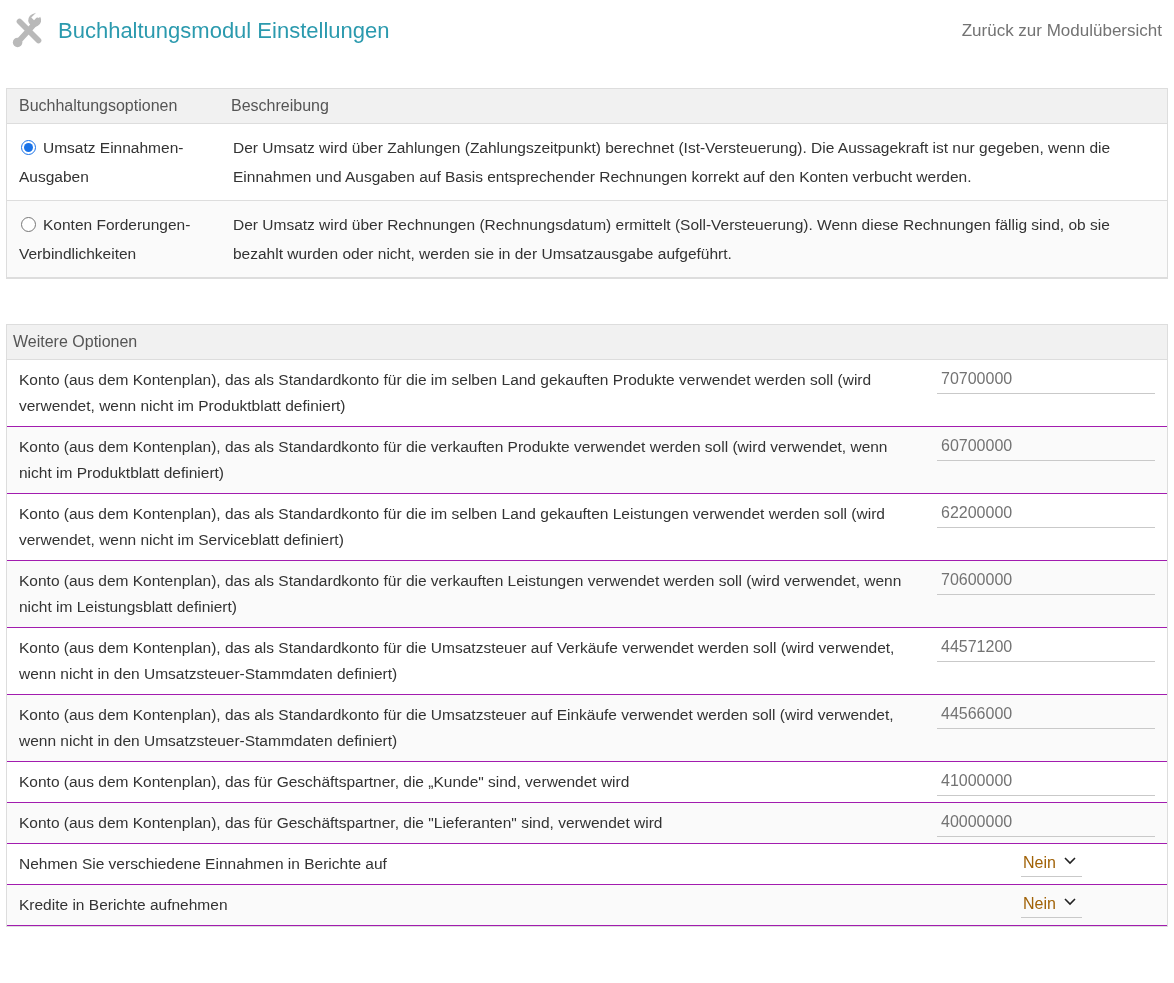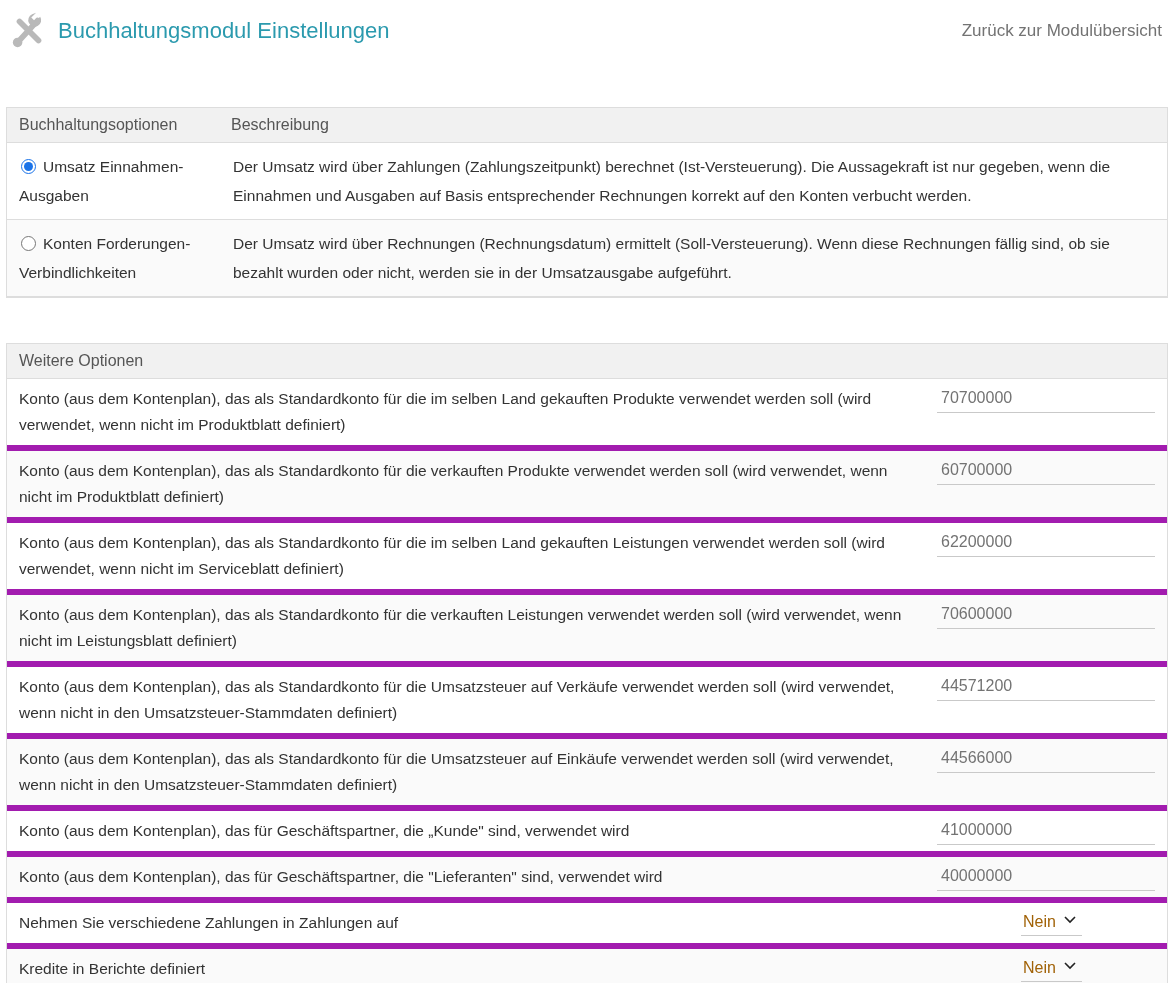--- a/index.html
+++ b/index.html
@@ -33,43 +33,43 @@
   
   .tbl { border: 1px solid #ddd; border-bottom: 1px solid #ddd; }
   .tbl-head {
     background: #f1f1f1;
     color: #555;
     font-size: 16px;
     border-bottom: 1px solid #ddd;
   }
 
   
-  .opt-table { margin-top: 57px; }
+  .opt-table { margin-top: 38px; }
   .opt-head, .opt-row { display: grid; grid-template-columns: 212px 1fr; }
   .opt-head > div { padding: 8px 12px; }
   .opt-row { border-bottom: 1px solid #ddd; font-size: 15.5px; }
   .opt-row:last-child { border-bottom: 1px solid #ddd; }
   .opt-row:nth-child(even) { background: #fafafa; }
   .opt-cell { padding: 9px 12px; line-height: 29px; }
   .opt-cell label { cursor: pointer; }
   .opt-cell input[type="radio"] {
     width: 15px; height: 15px;
     margin: 0 7px 0 2px;
     vertical-align: -2px;
     accent-color: #1a73e8;
     cursor: pointer;
   }
   .desc-cell { padding: 9px 12px 9px 14px; line-height: 29px; color: #333; }
 
   
   .further-table { margin-top: 45px; }
-  .further-head { padding: 8px 12px; }
+  .further-head { padding: 8px 6px; }
   .f-row {
     display: flex;
-    border-bottom: 6px solid #a21caf;
+    border-bottom: 1px solid #a21caf;
     font-size: 15.5px;
   }
   .f-row:nth-child(even) { background: #fafafa; }
   .f-label { flex: 1 1 auto; padding: 7px 12px; line-height: 26px; }
   .f-value { flex: 0 0 240px; padding: 8px 12px 6px 10px; }
   .account-input {
     width: 218px;
     border: none;
     border-bottom: 1px solid #c9c9c9;
     background: transparent;
@@ -165,27 +165,27 @@
         </div>
         <div class="f-row">
           <div class="f-label">Konto (aus dem Kontenplan), das für Geschäftspartner, die „Kunde" sind, verwendet wird</div>
           <div class="f-value"><input type="text" class="account-input" value="41000000" style=""></div>
         </div>
         <div class="f-row">
           <div class="f-label">Konto (aus dem Kontenplan), das für Geschäftspartner, die "Lieferanten" sind, verwendet wird</div>
           <div class="f-value"><input type="text" class="account-input" value="40000000" style=""></div>
         </div>
         <div class="f-row">
-          <div class="f-label">Nehmen Sie verschiedene Zahlungen in Zahlungen auf</div>
+          <div class="f-label">Nehmen Sie verschiedene Einnahmen in Berichte auf</div>
           <div class="f-value"><span class="select-wrap"><select class="report-select"><option>Nein</option></select><svg viewBox="0 0 12 8" width="12" height="8" class="select-chevron">
                 <path d="M1 1 L6 6 L11 1" fill="none" stroke="#222" stroke-width="1.6"></path>
               </svg></span></div>
         </div>
         <div class="f-row">
-          <div class="f-label">Kredite in Berichte definiert</div>
+          <div class="f-label">Kredite in Berichte aufnehmen</div>
           <div class="f-value"><span class="select-wrap"><select class="report-select"><option>Nein</option></select><svg viewBox="0 0 12 8" width="12" height="8" class="select-chevron">
                 <path d="M1 1 L6 6 L11 1" fill="none" stroke="#222" stroke-width="1.6"></path>
               </svg></span></div>
         </div>
       </div>
   </div>
 
 </div>
 
 </body></html>

